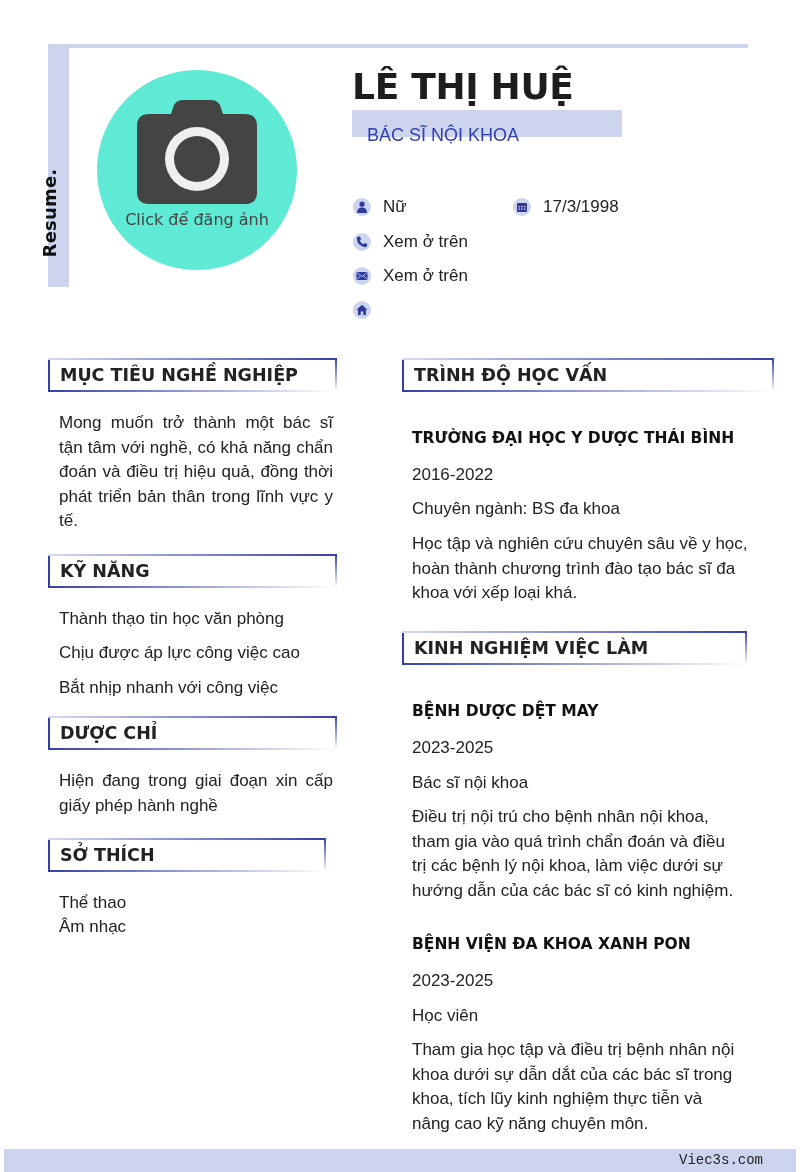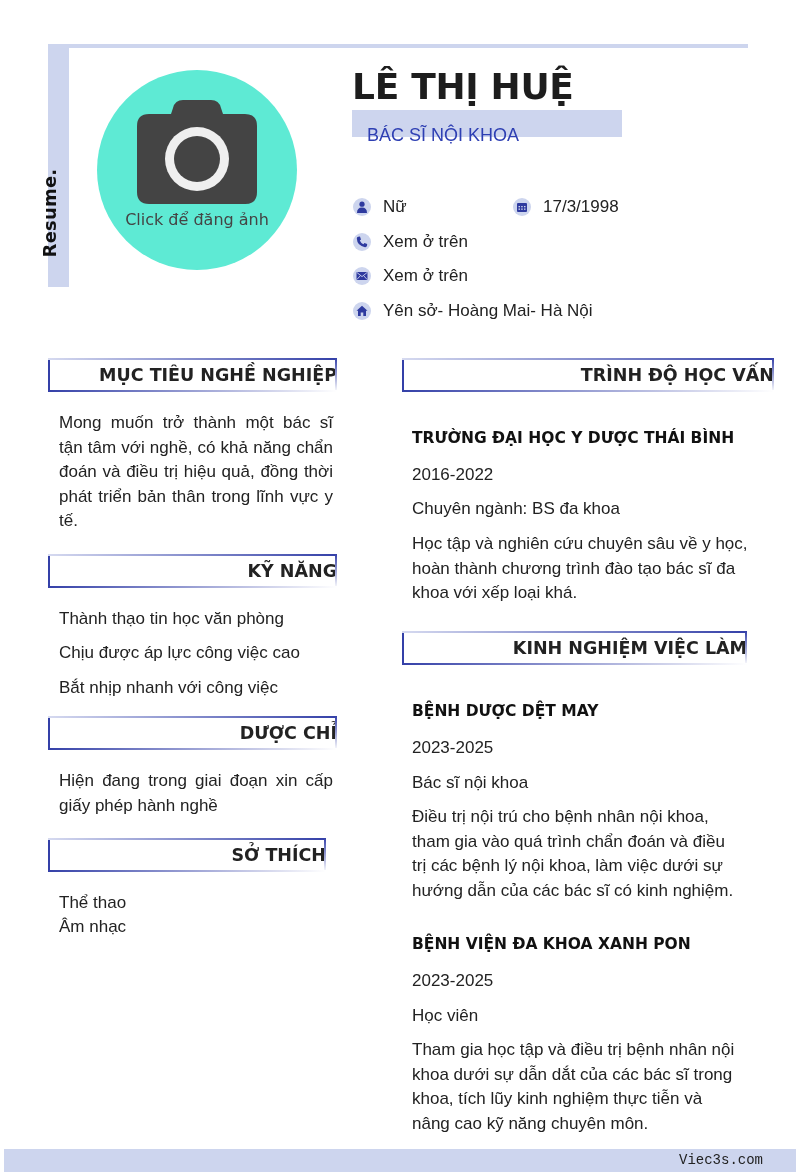--- a/index.html
+++ b/index.html
@@ -41,21 +41,20 @@
     width: 18px; height: 18px; border-radius: 50%; background: #cdd5ee;
     display: flex; align-items: center; justify-content: center; margin-right: 12px; flex: none;
   }
   .contact .ic svg { width: 12px; height: 12px; fill: #2e3a9f; }
 
   .sec-head {
     position: absolute; height: 34px; padding-left: 10px;
     display: flex; align-items: center;
     font-family: "DejaVu Sans", sans-serif; font-weight: bold; font-size: 17.5px; color: #222;
     border-left: 2px solid #3440a8;
-    justify-content: flex-end;
   }
   .sec-head::before {
     content: ""; position: absolute; left: -2px; right: 0; top: 0; height: 2px;
     background: linear-gradient(to right, #d6daf0, #3440a8);
   }
   .sec-head::after {
     content: ""; position: absolute; left: -2px; right: 0; bottom: 0; height: 2px;
     background: linear-gradient(to right, #3440a8, #ffffff);
   }
   .sec-head .rb {
@@ -132,21 +131,20 @@
       </svg>
   </span>
   <span>Xem ở trên</span>
 </div>
 <div class="contact" style="left:353px; top:301px;">
   <span class="ic">
     <svg viewBox="0 0 12 12">
         <path d="M6 0.8 L11.5 5.8 L10 5.8 L10 11 L7.3 11 L7.3 7.6 L4.7 7.6 L4.7 11 L2 11 L2 5.8 L0.5 5.8 Z"></path>
       </svg>
   </span>
-  <span>Yên sở- Hoàng Mai- Hà Nội</span>
 </div>
 
 <div class="sec-head" style="left:48px; top:358px; width:289px;">
   <span>MỤC TIÊU NGHỀ NGHIỆP</span>
     <span class="rb"></span>
 </div>
 <div class="text justify" style="left:59px; top:411px; width:274px;">Mong muốn trở thành một bác sĩ tận tâm với nghề, có khả năng chẩn đoán và điều trị hiệu quả, đồng thời phát triển bản thân trong lĩnh vực y tế.</div>
 
 <div class="sec-head" style="left:48px; top:554px; width:289px;">
   <span>KỸ NĂNG</span>

